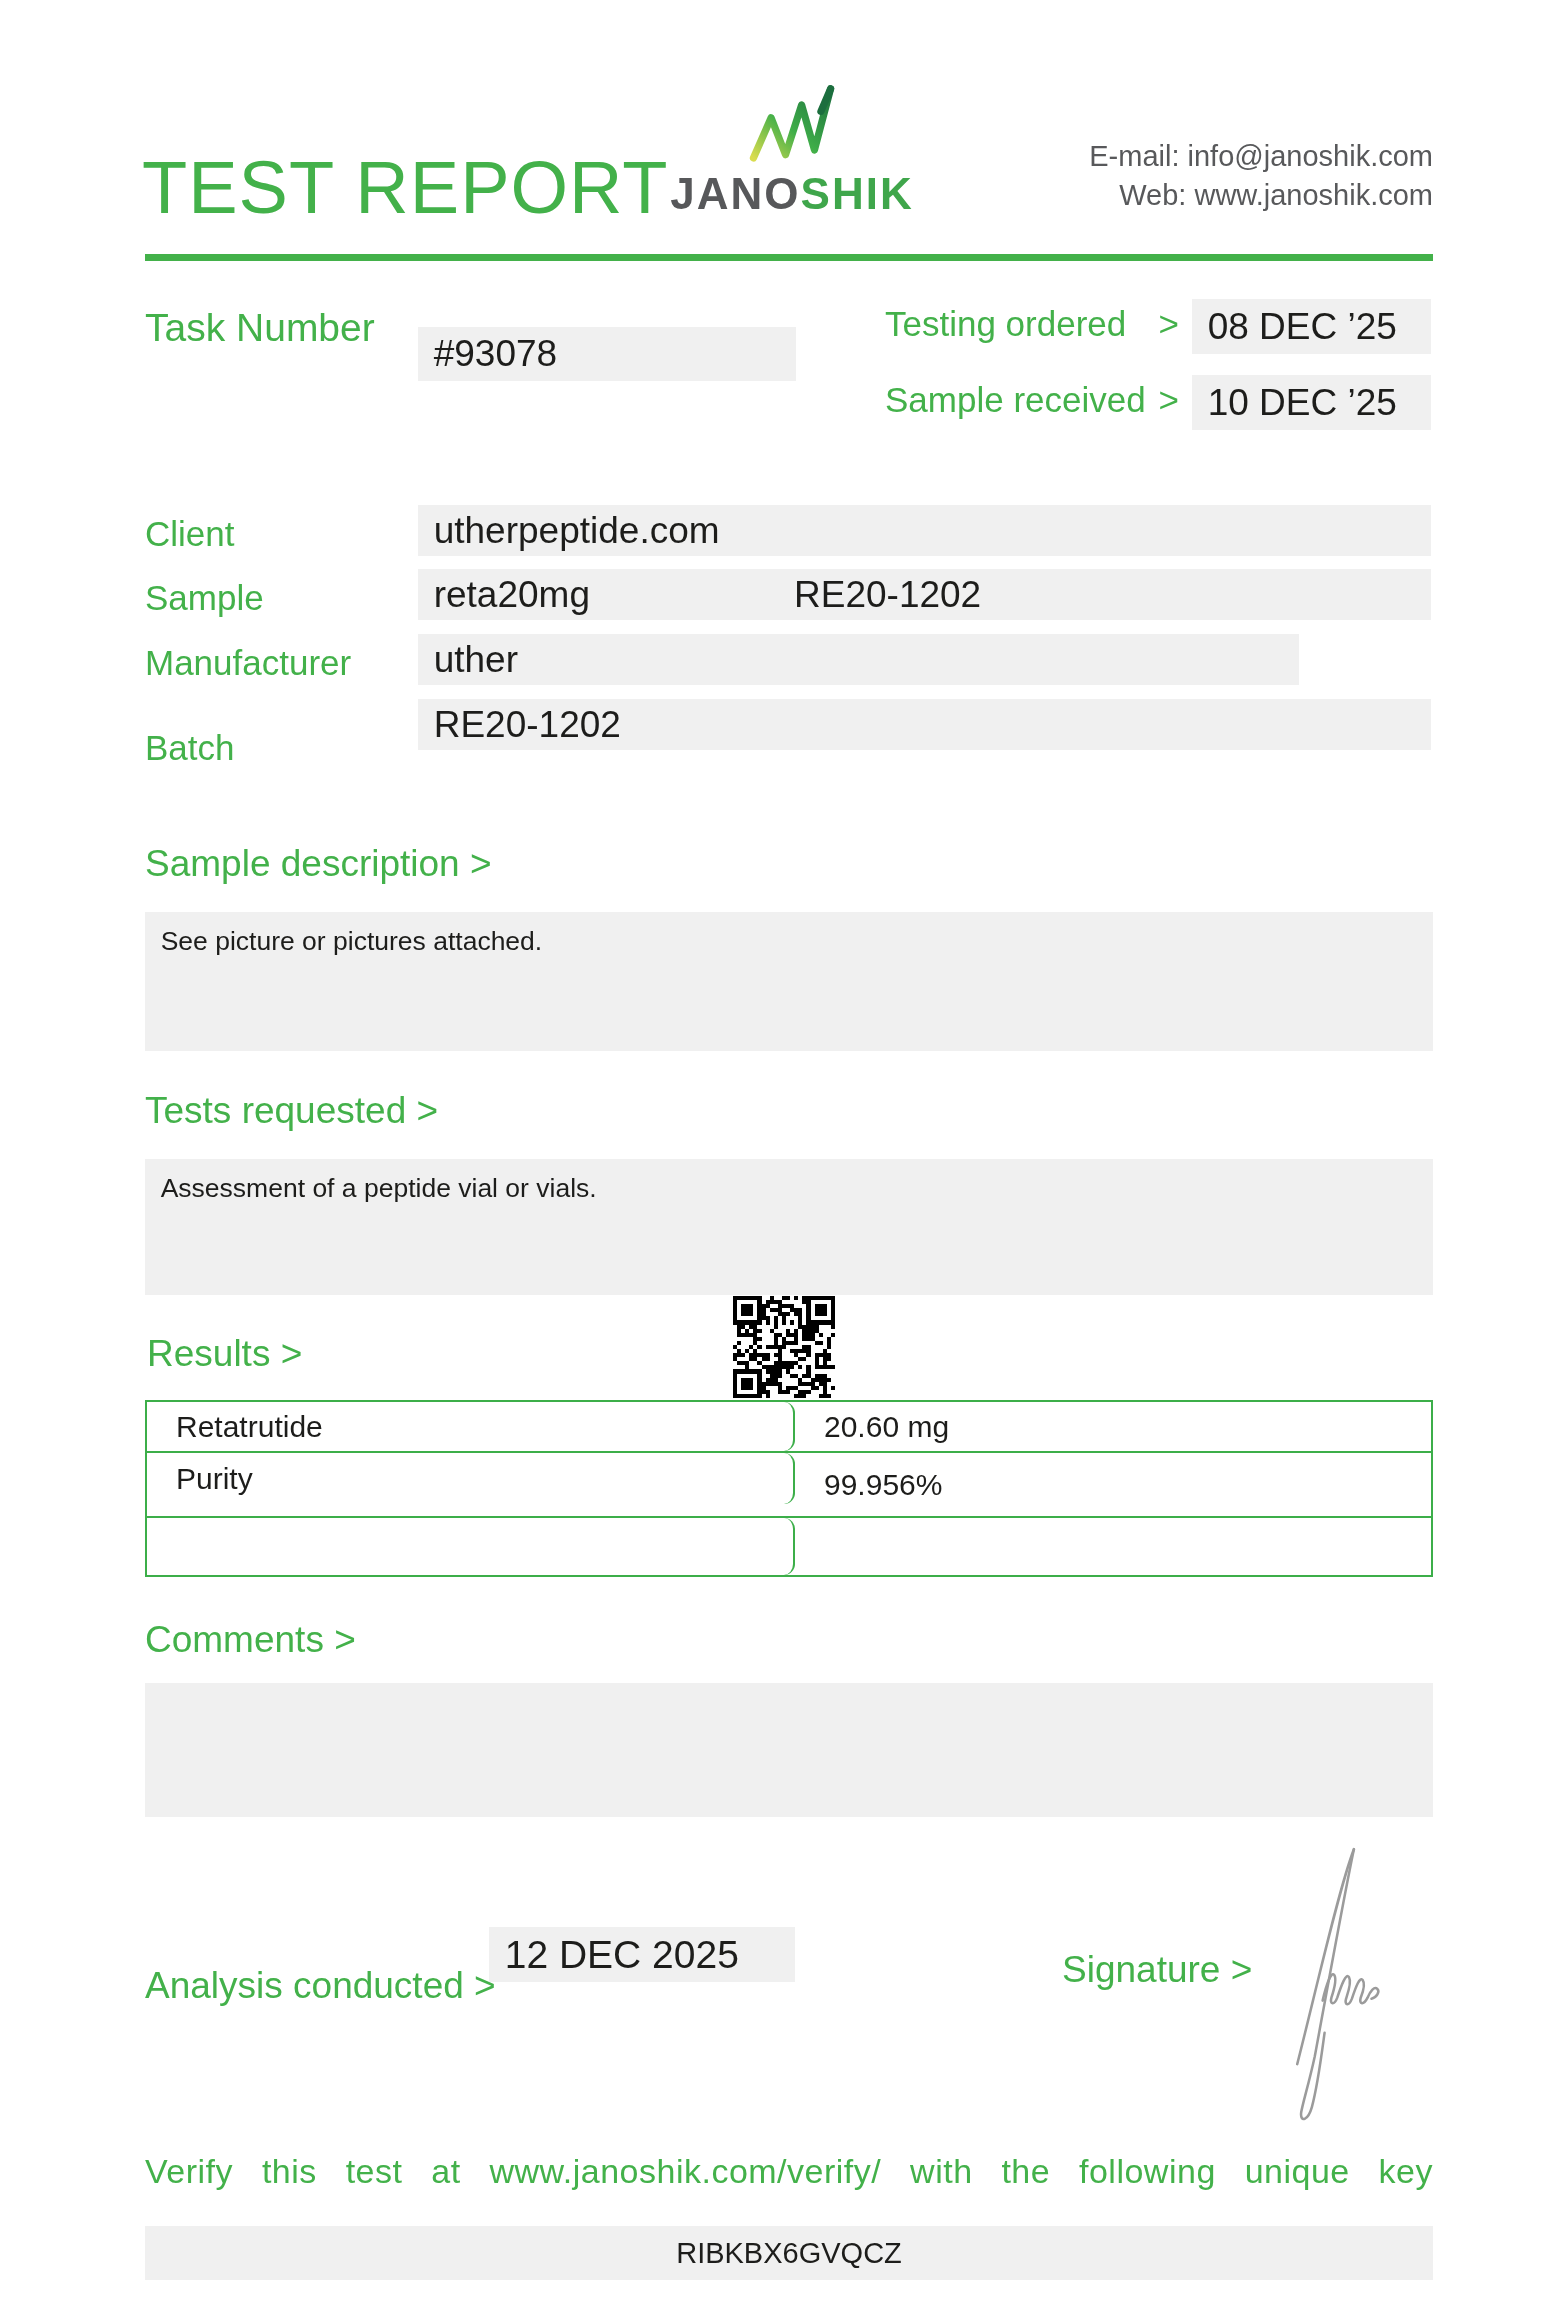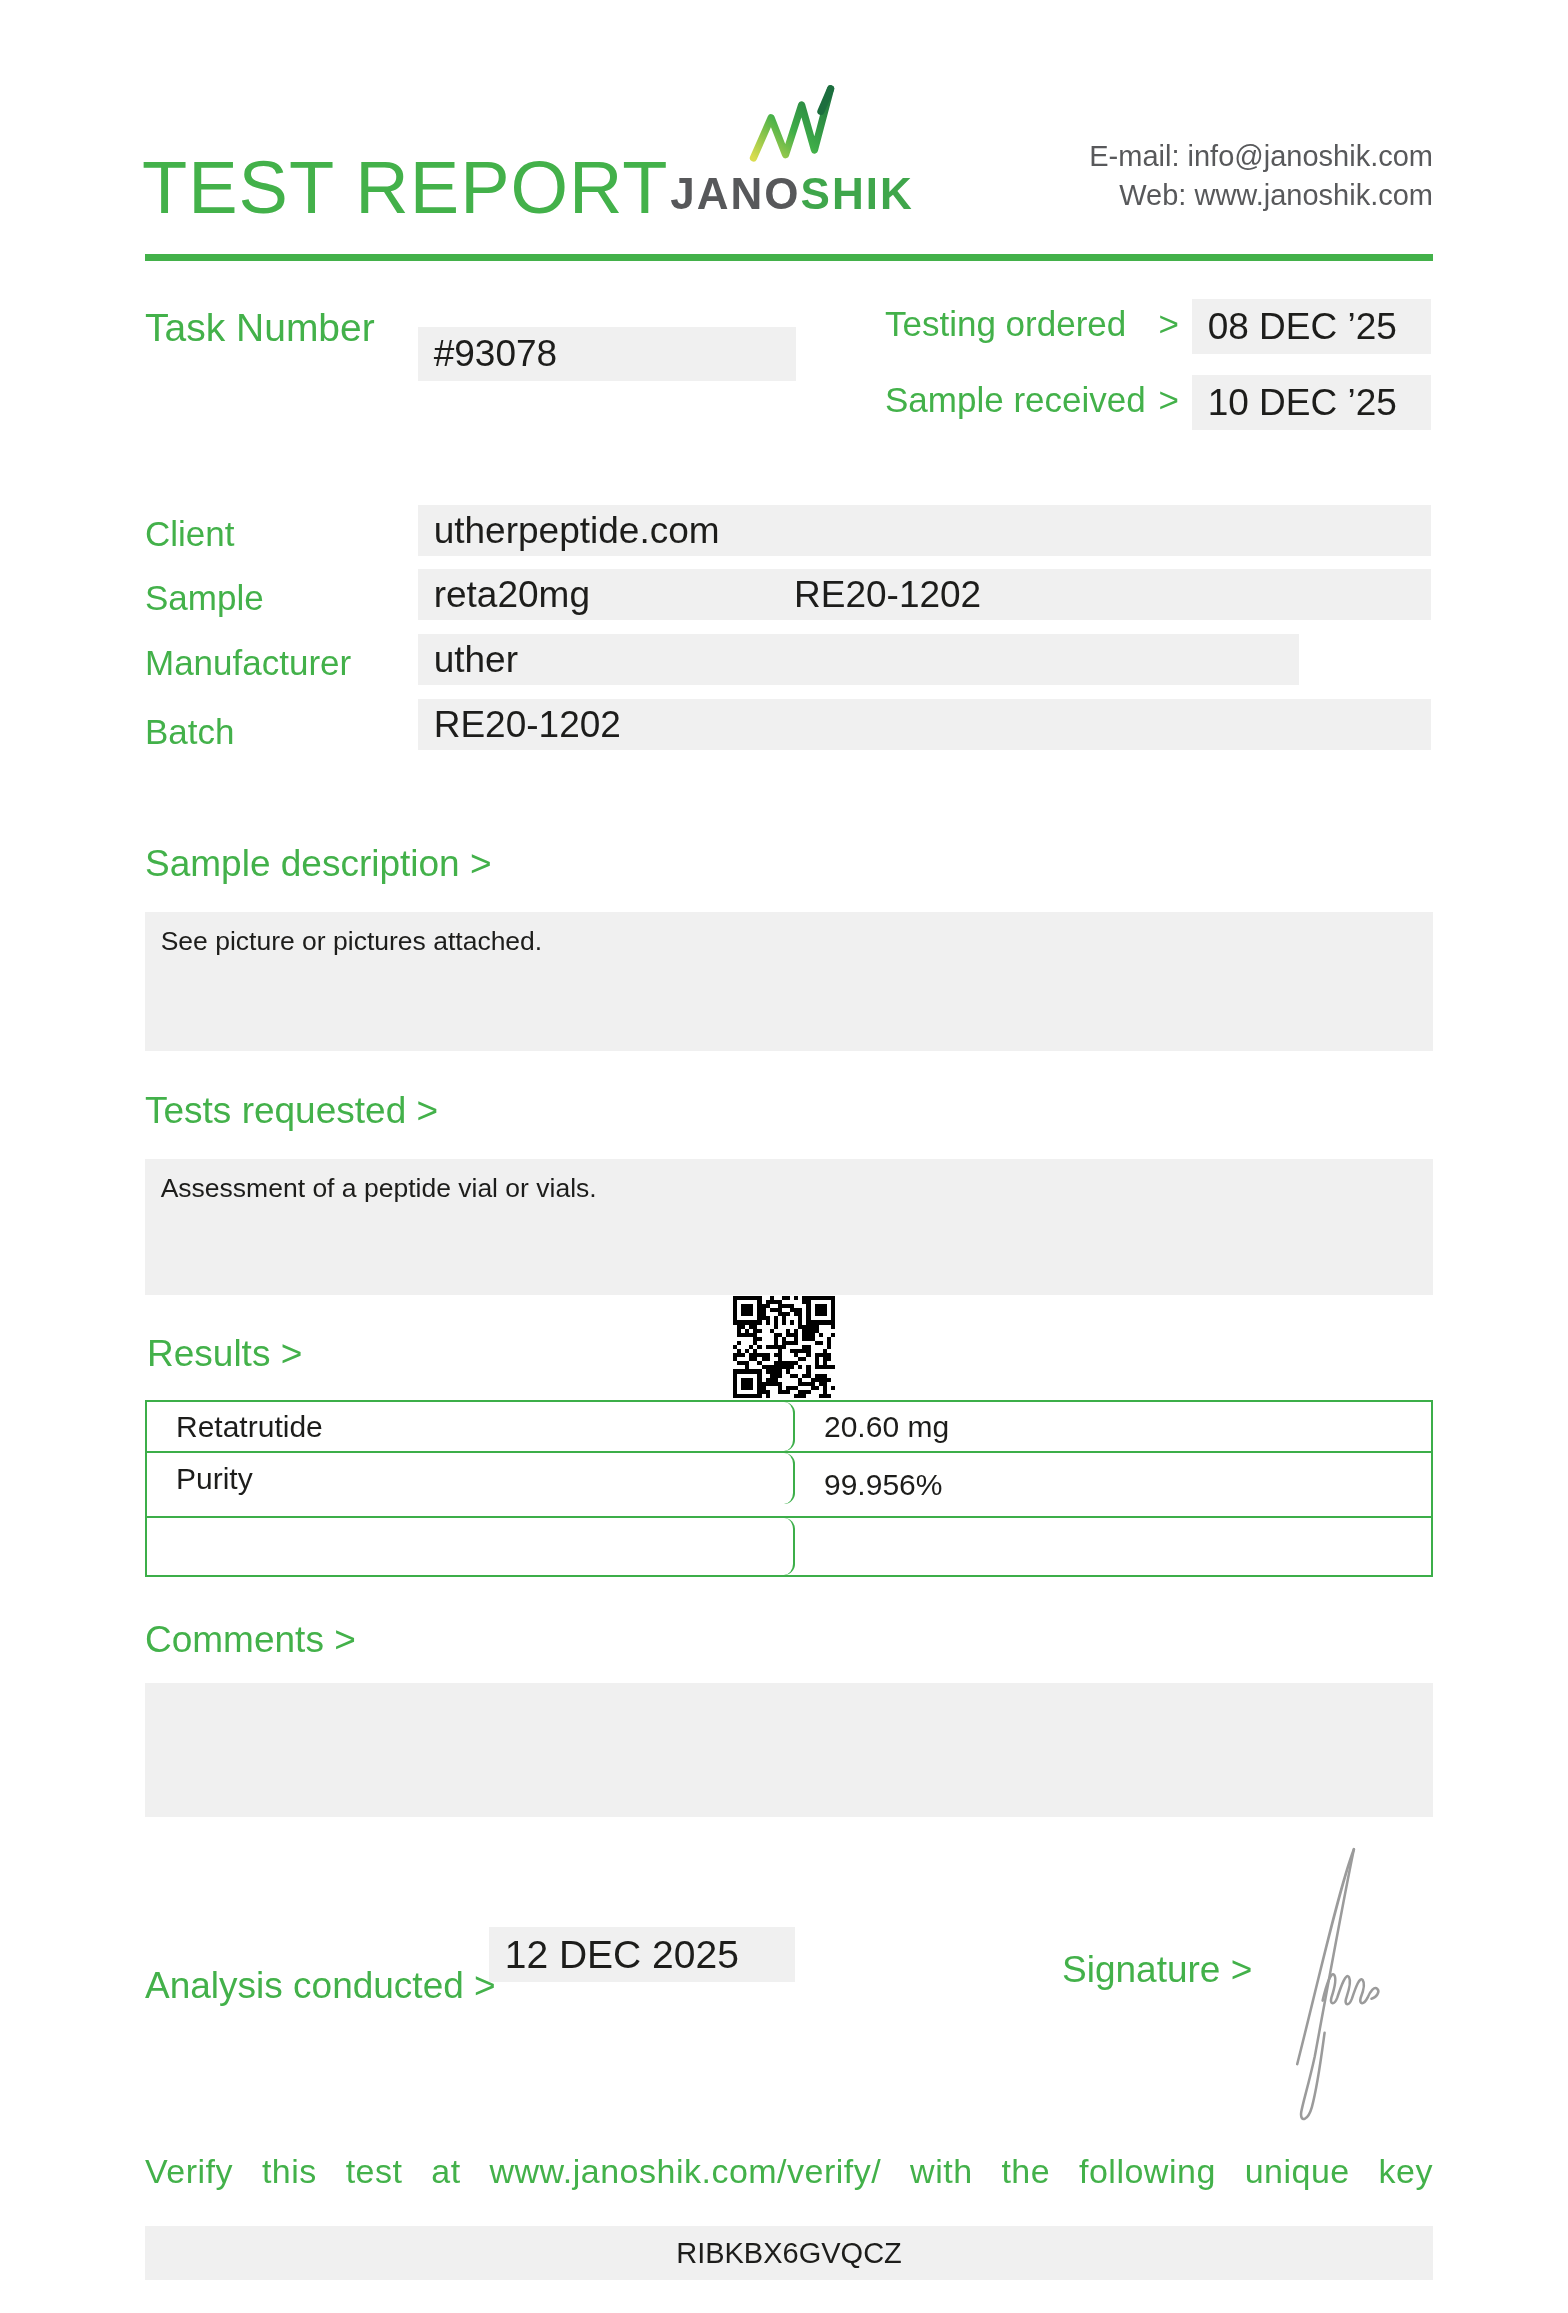--- a/index.html
+++ b/index.html
@@ -165,21 +165,21 @@
   <div class="abs gbox" style="left:418px;top:569px;width:1013px;height:51px;">
     <span class="pad">reta20mg</span>
     <span style="position:absolute;left:376px;">RE20-1202</span>
   </div>
 
   <div class="abs field-label" style="left:145px;top:643px;">Manufacturer</div>
   <div class="abs gbox" style="left:418px;top:634px;width:881px;height:51px;">
     <span class="pad">uther</span>
   </div>
 
-  <div class="abs field-label" style="left:145px;top:712px;">Batch</div>
+  <div class="abs field-label" style="left:145px;top:728px;">Batch</div>
   <div class="abs gbox" style="left:418px;top:699px;width:1013px;height:51px;">
     <span class="pad">RE20-1202</span>
   </div>
 
   <div class="abs section-heading" style="left:145px;top:843px;">Sample description &gt;</div>
   <div class="abs note-box" style="left:145px;top:912px;width:1288px;height:139px;">
     <span>See picture or pictures attached.</span>
   </div>
 
   <div class="abs section-heading" style="left:145px;top:1090px;">Tests requested &gt;</div>

